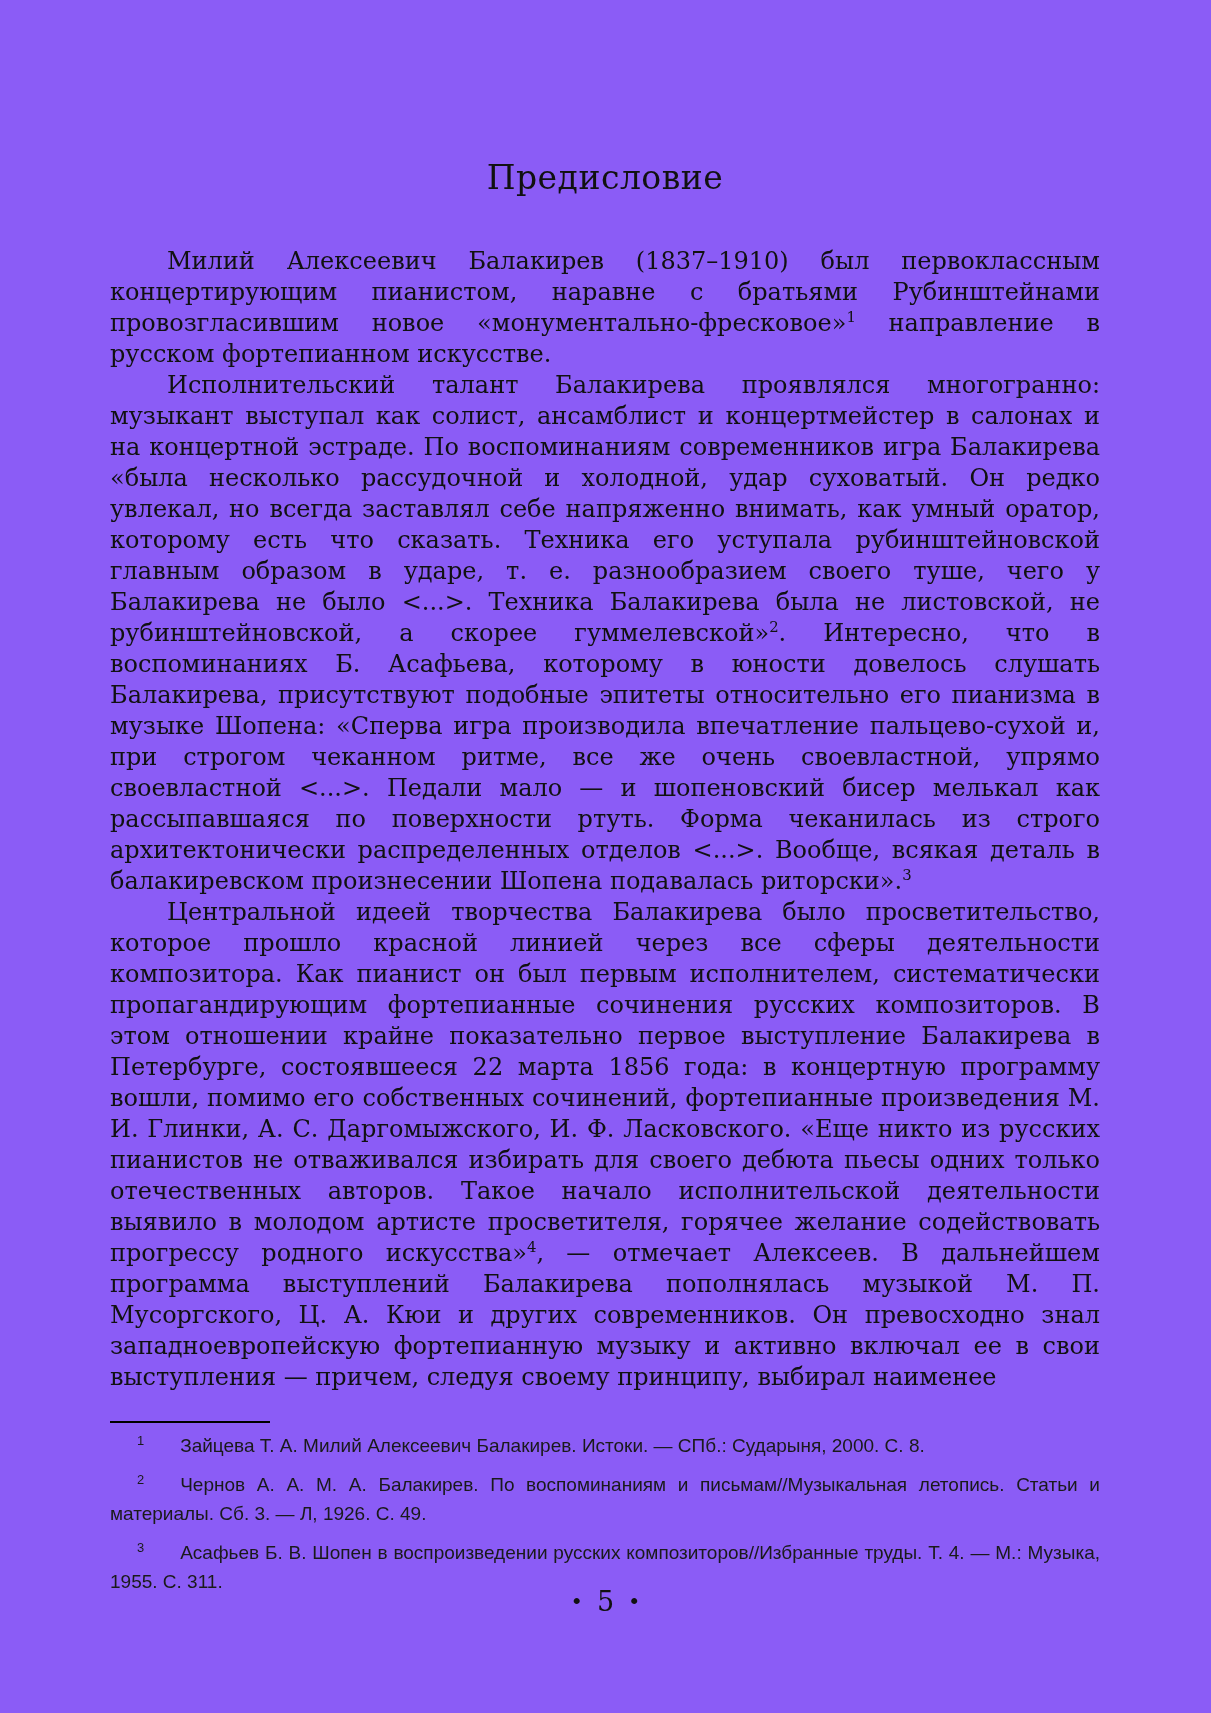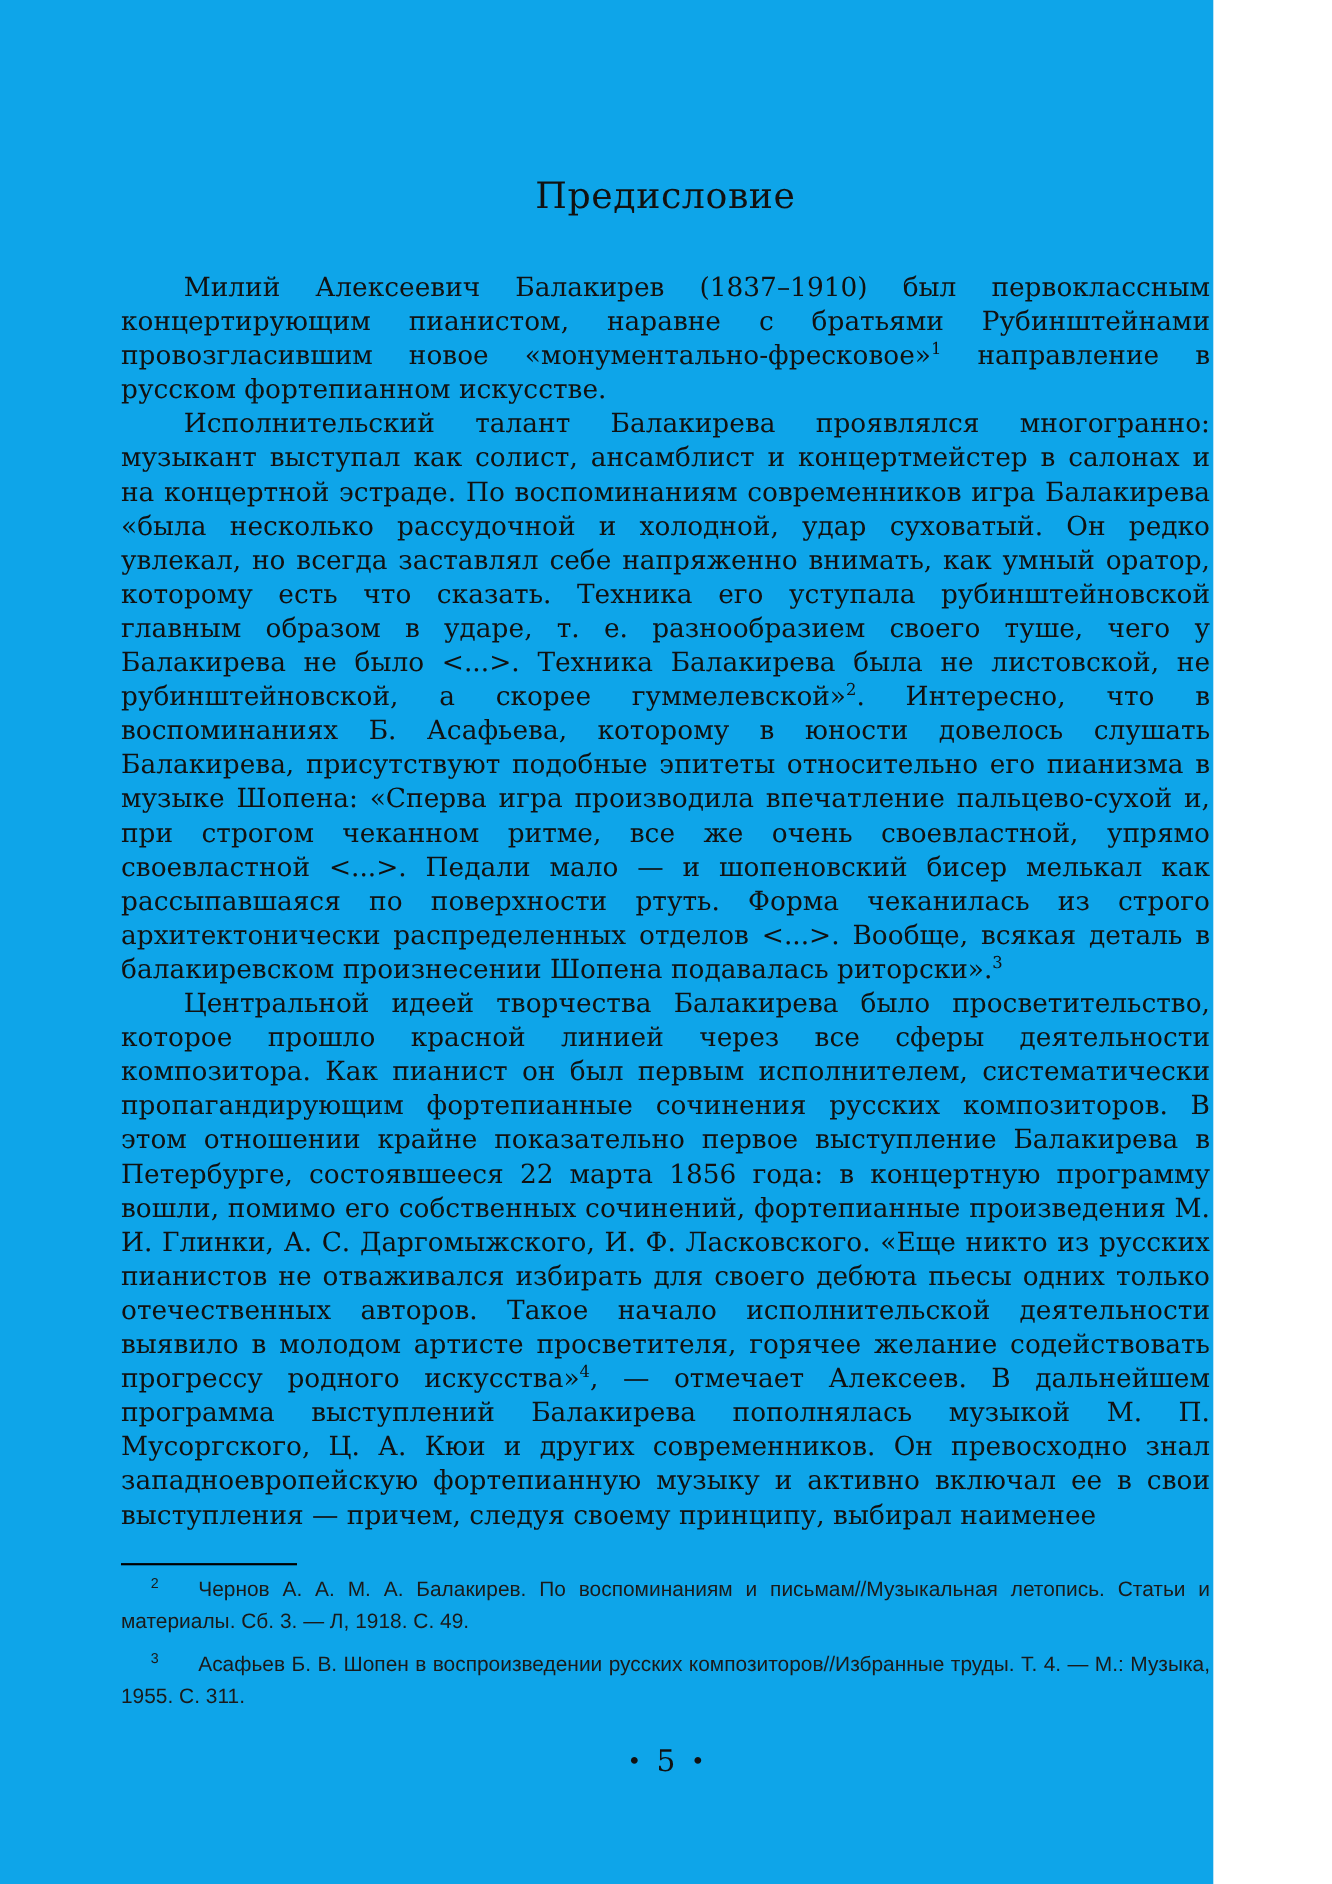--- a/index.html
+++ b/index.html
@@ -2,23 +2,23 @@
 <html><head>
 <meta charset="utf-8">
 <style>
   html, body {
     margin: 0;
     padding: 0;
     background: #ffffff;
   }
   .page {
     position: relative;
-    width: 1103px;
+    width: 1211px;
     height: 1713px;
-    background: #0ea5e9;
+    background: #8b5cf6;
     overflow: hidden;
     color: #000000;
   }
   .content {
     position: absolute;
     left: 110px;
     top: 0;
     width: 990px;
   }
   .title {
@@ -104,22 +104,23 @@
       <p><span>Милий Алексеевич Балакирев (1837–1910) был первоклассным концертирующим пианистом, наравне с братьями Рубинштейнами провозгласившим новое «монументально-фресковое»</span><sup class="fn-ref">1</sup><span> направление в русском фортепианном искусстве.</span></p>
 
       <p><span>Исполнительский талант Балакирева проявлялся многогранно: музыкант выступал как солист, ансамблист и концертмейстер в салонах и на концертной эстраде. По воспоминаниям современников игра Балакирева «была несколько рассудочной и холодной, удар суховатый. Он редко увлекал, но всегда заставлял себе напряженно внимать, как умный оратор, которому есть что сказать. Техника его уступала рубинштейновской главным образом в ударе, т. е. разнообразием своего туше, чего у Балакирева не было &lt;...&gt;. Техника Балакирева была не листовской, не рубинштейновской, а скорее гуммелевской»</span><sup class="fn-ref">2</sup><span>. Интересно, что в воспоминаниях Б. Асафьева, которому в юности довелось слушать Балакирева, присутствуют подобные эпитеты относительно его пианизма в музыке Шопена: «Сперва игра производила впечатление пальцево-сухой и, при строгом чеканном ритме, все же очень своевластной, упрямо своевластной &lt;...&gt;. Педали мало — и шопеновский бисер мелькал как рассыпавшаяся по поверхности ртуть. Форма чеканилась из строго архитектонически распределенных отделов &lt;...&gt;. Вообще, всякая деталь в балакиревском произнесении Шопена подавалась </span><span class="seg-italic">риторски</span><span>».</span><sup class="fn-ref">3</sup></p>
 
       <p><span>Центральной идеей творчества Балакирева было просветительство, которое прошло красной линией через все сферы деятельности композитора. Как пианист он был первым исполнителем, систематически пропагандирующим фортепианные сочинения русских композиторов. В этом отношении крайне показательно первое выступление Балакирева в Петербурге, состоявшееся 22 марта 1856 года: в концертную программу вошли, помимо его собственных сочинений, фортепианные произведения М. И. Глинки, А. С. Даргомыжского, И. Ф. Ласковского. «Еще никто из русских пианистов не отваживался избирать для своего дебюта пьесы одних только отечественных авторов. Такое начало исполнительской деятельности выявило в молодом артисте просветителя, горячее желание содействовать прогрессу родного искусства»</span><sup class="fn-ref">4</sup><span>, — отмечает Алексеев. В дальнейшем программа выступлений Балакирева пополнялась музыкой М. П. Мусоргского, Ц. А. Кюи и других современников. Он превосходно знал западноевропейскую фортепианную музыку и активно включал ее в свои выступления — причем, следуя своему принципу, выбирал наименее</span></p>
     </div>
 
     <div class="footnotes">
       <div class="fn-rule"></div>
 
+      <p class="footnote"><sup class="fn-num">1</sup><span>Зайцева Т. А. Милий Алексеевич Балакирев. Истоки. — СПб.: Сударыня, 2000. С. 8.</span></p>
 
-      <p class="footnote"><sup class="fn-num">2</sup><span>Чернов А. А. М. А. Балакирев. По воспоминаниям и письмам//Музыкальная летопись. Статьи и материалы. Сб. 3. — Л, 1918. С. 49.</span></p>
+      <p class="footnote"><sup class="fn-num">2</sup><span>Чернов А. А. М. А. Балакирев. По воспоминаниям и письмам//Музыкальная летопись. Статьи и материалы. Сб. 3. — Л, 1926. С. 49.</span></p>
 
       <p class="footnote"><sup class="fn-num">3</sup><span>Асафьев Б. В. Шопен в воспроизведении русских композиторов//Избранные труды. Т. 4. — М.: Музыка, 1955. С. 311.</span></p>
 
     </div>
 
   </div>
 
   <div class="page-number"><span class="pn-bullet">•</span><span class="pn-value">5</span><span class="pn-bullet">•</span></div>
 </div>
 

